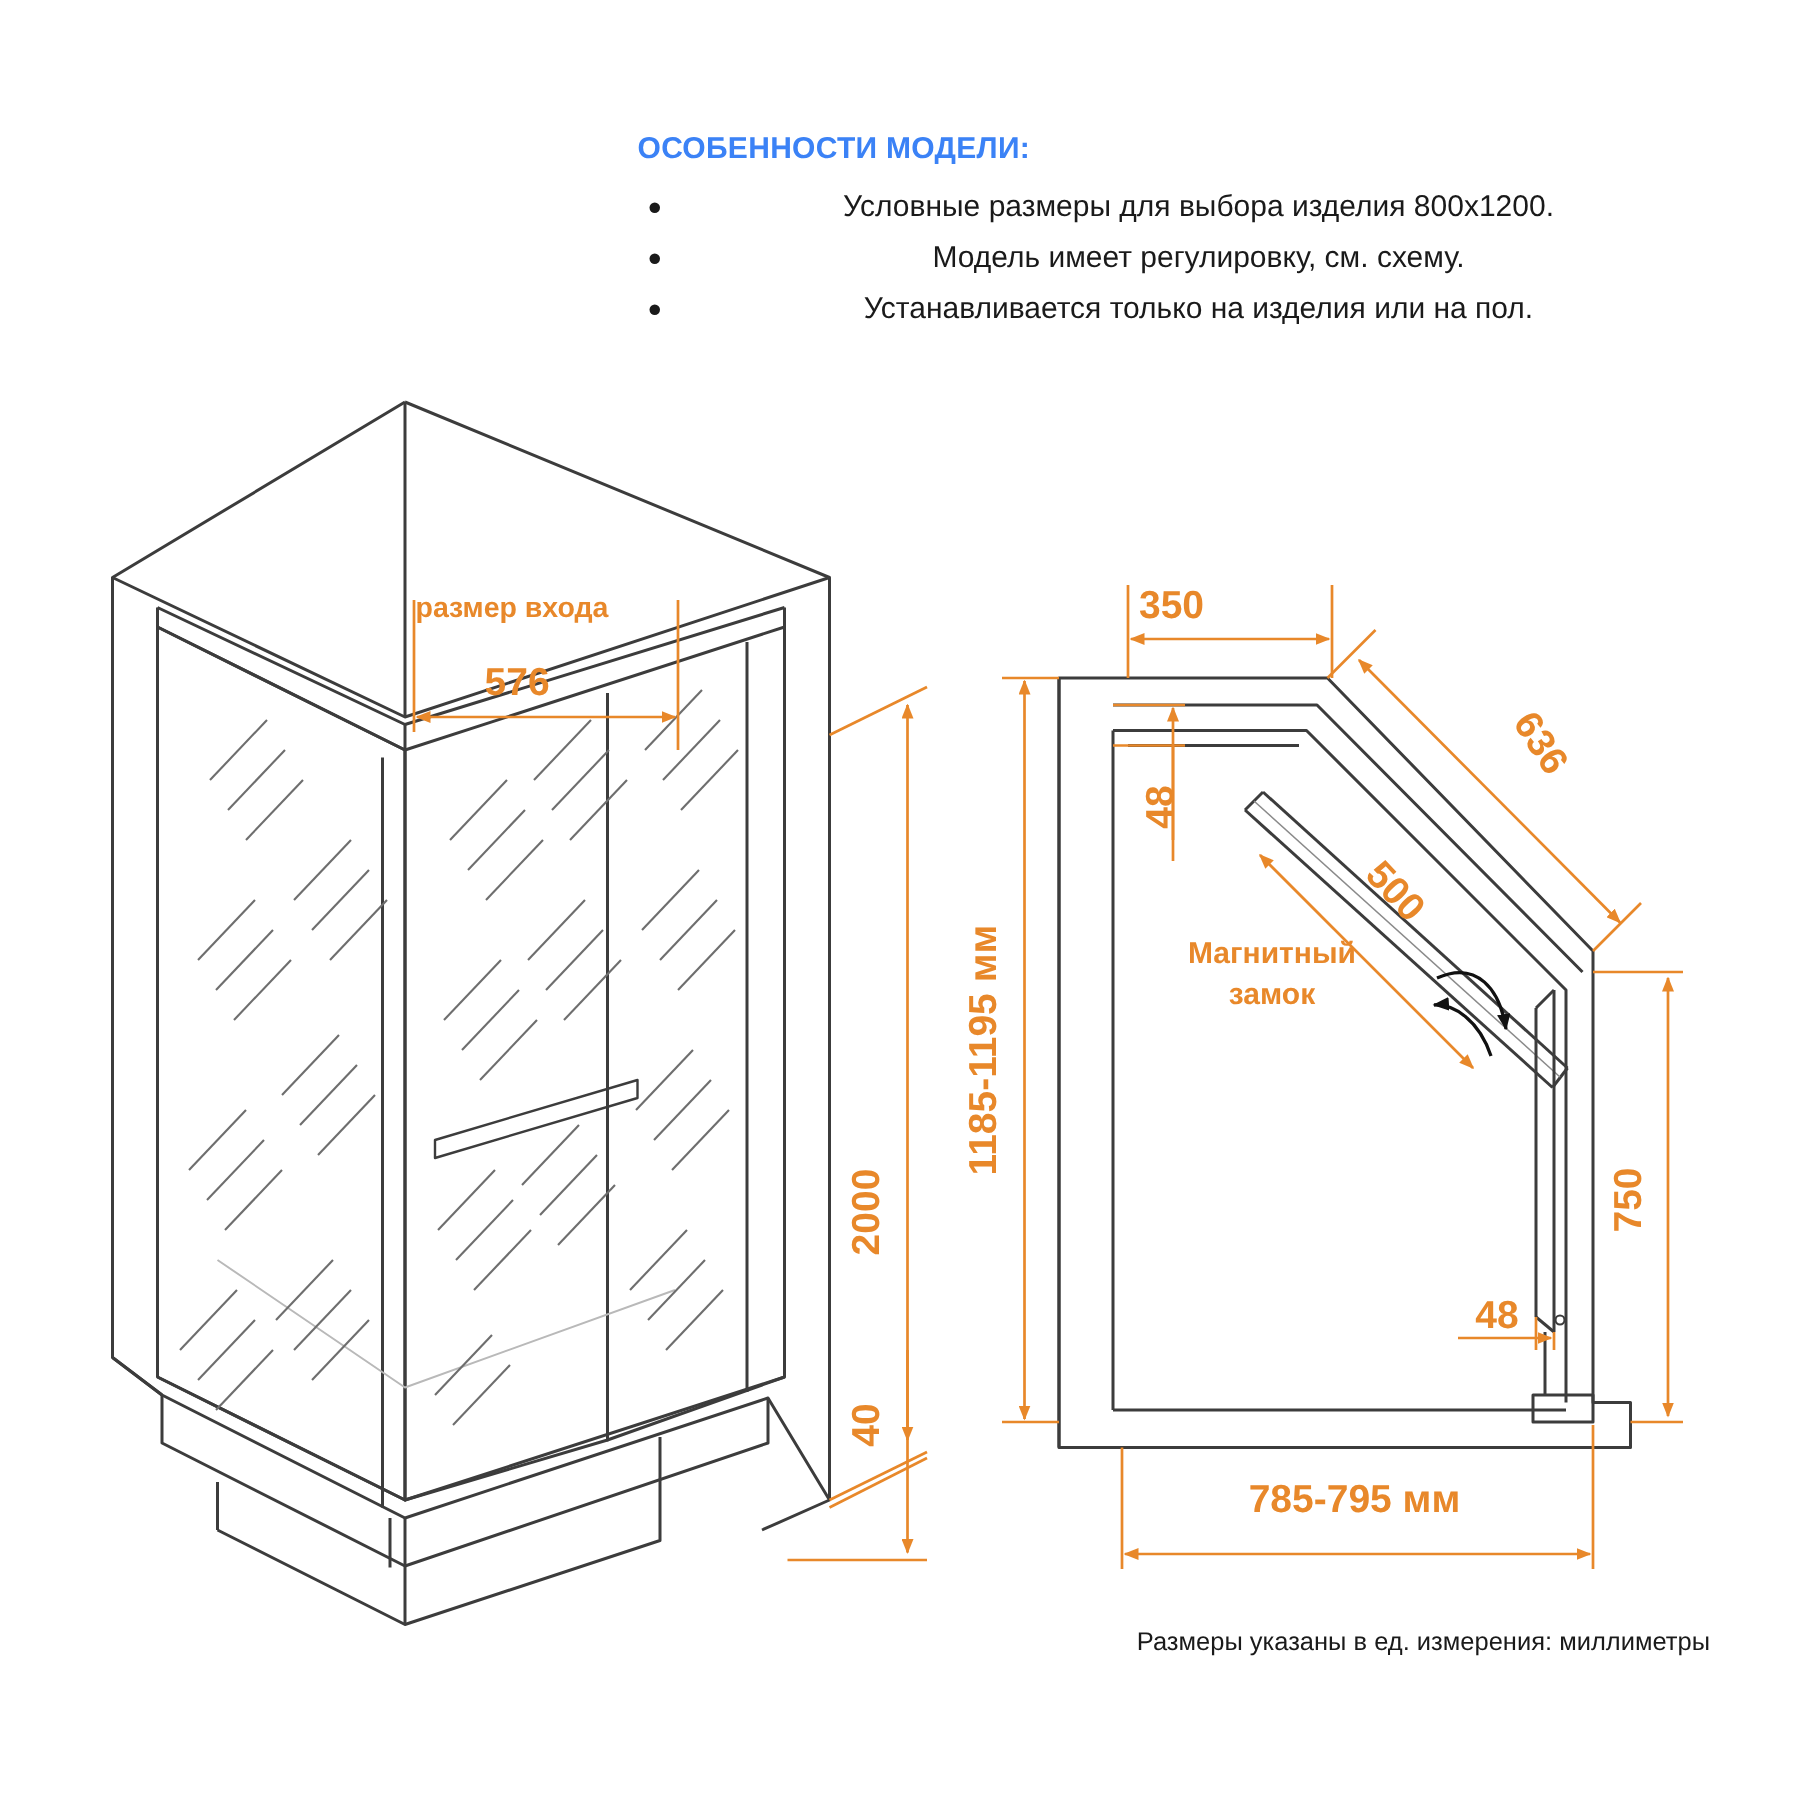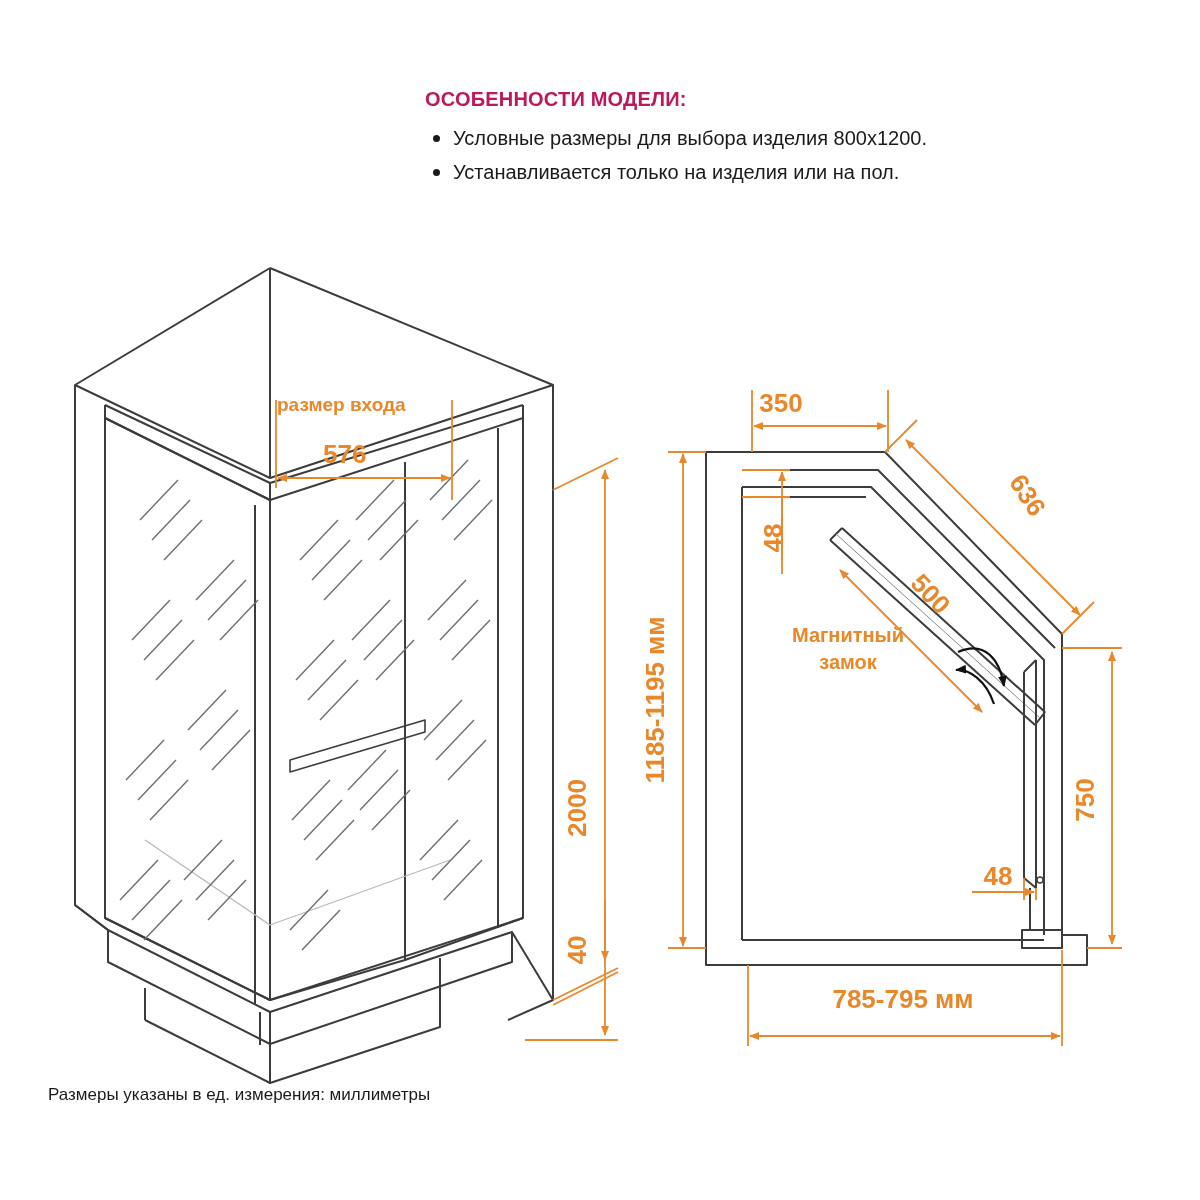--- a/index.html
+++ b/index.html
@@ -24,28 +24,29 @@
   
   .features {
     position: absolute;
     left: 425px;
     top: 88px;
     width: 720px;
   }
   .features-title {
     font-size: 20px;
     font-weight: bold;
-    color: #be185d;
+    color: #3b82f6;
     letter-spacing: 0.2px;
     margin: 0 0 10px 0;
   }
   .features ul {
     margin: 0;
     padding-left: 28px;
     list-style: none;
+    text-align: center;
   }
   .features li {
     position: relative;
     font-size: 20px;
     line-height: 34px;
     color: #1a1a1a;
     white-space: nowrap;
   }
   .features li::before {
     content: "";
@@ -56,24 +57,23 @@
     height: 7px;
     background: #1a1a1a;
     border-radius: 50%;
   }
   
   .footnote {
     position: absolute;
     left: 0;
     top: 1085px;
     width: 1140px;
-    text-align: left;
+    text-align: right;
     font-size: 17px;
     color: #1a1a1a;
-    padding-left: 48px;
   }
   
   svg#drawing {
     position: absolute;
     left: 0;
     top: 0;
   }
   .dimtext {
     font-family: "Liberation Sans", sans-serif;
     fill: #e8882a;
@@ -87,20 +87,21 @@
 </style>
 </head>
 <body>
 
 <div id="page">
 
   <div class="features">
     <div class="features-title">ОСОБЕННОСТИ МОДЕЛИ:</div>
     <ul>
       <li>Условные размеры для выбора изделия 800x1200.</li>
+      <li>Модель имеет регулировку, см. схему.</li>
       <li>Устанавливается только на изделия или на пол.</li>
     </ul>
   </div>
 
   <svg id="drawing" width="1200" height="1200" viewBox="0 0 1200 1200">
     <defs>
       <marker id="arrO" markerWidth="10" markerHeight="8" refX="9" refY="4" orient="auto" markerUnits="userSpaceOnUse">
         <path d="M0,0 L10,4 L0,8 z" fill="#e8882a"></path>
       </marker>
       <marker id="arrOs" markerWidth="10" markerHeight="8" refX="1" refY="4" orient="auto" markerUnits="userSpaceOnUse">

